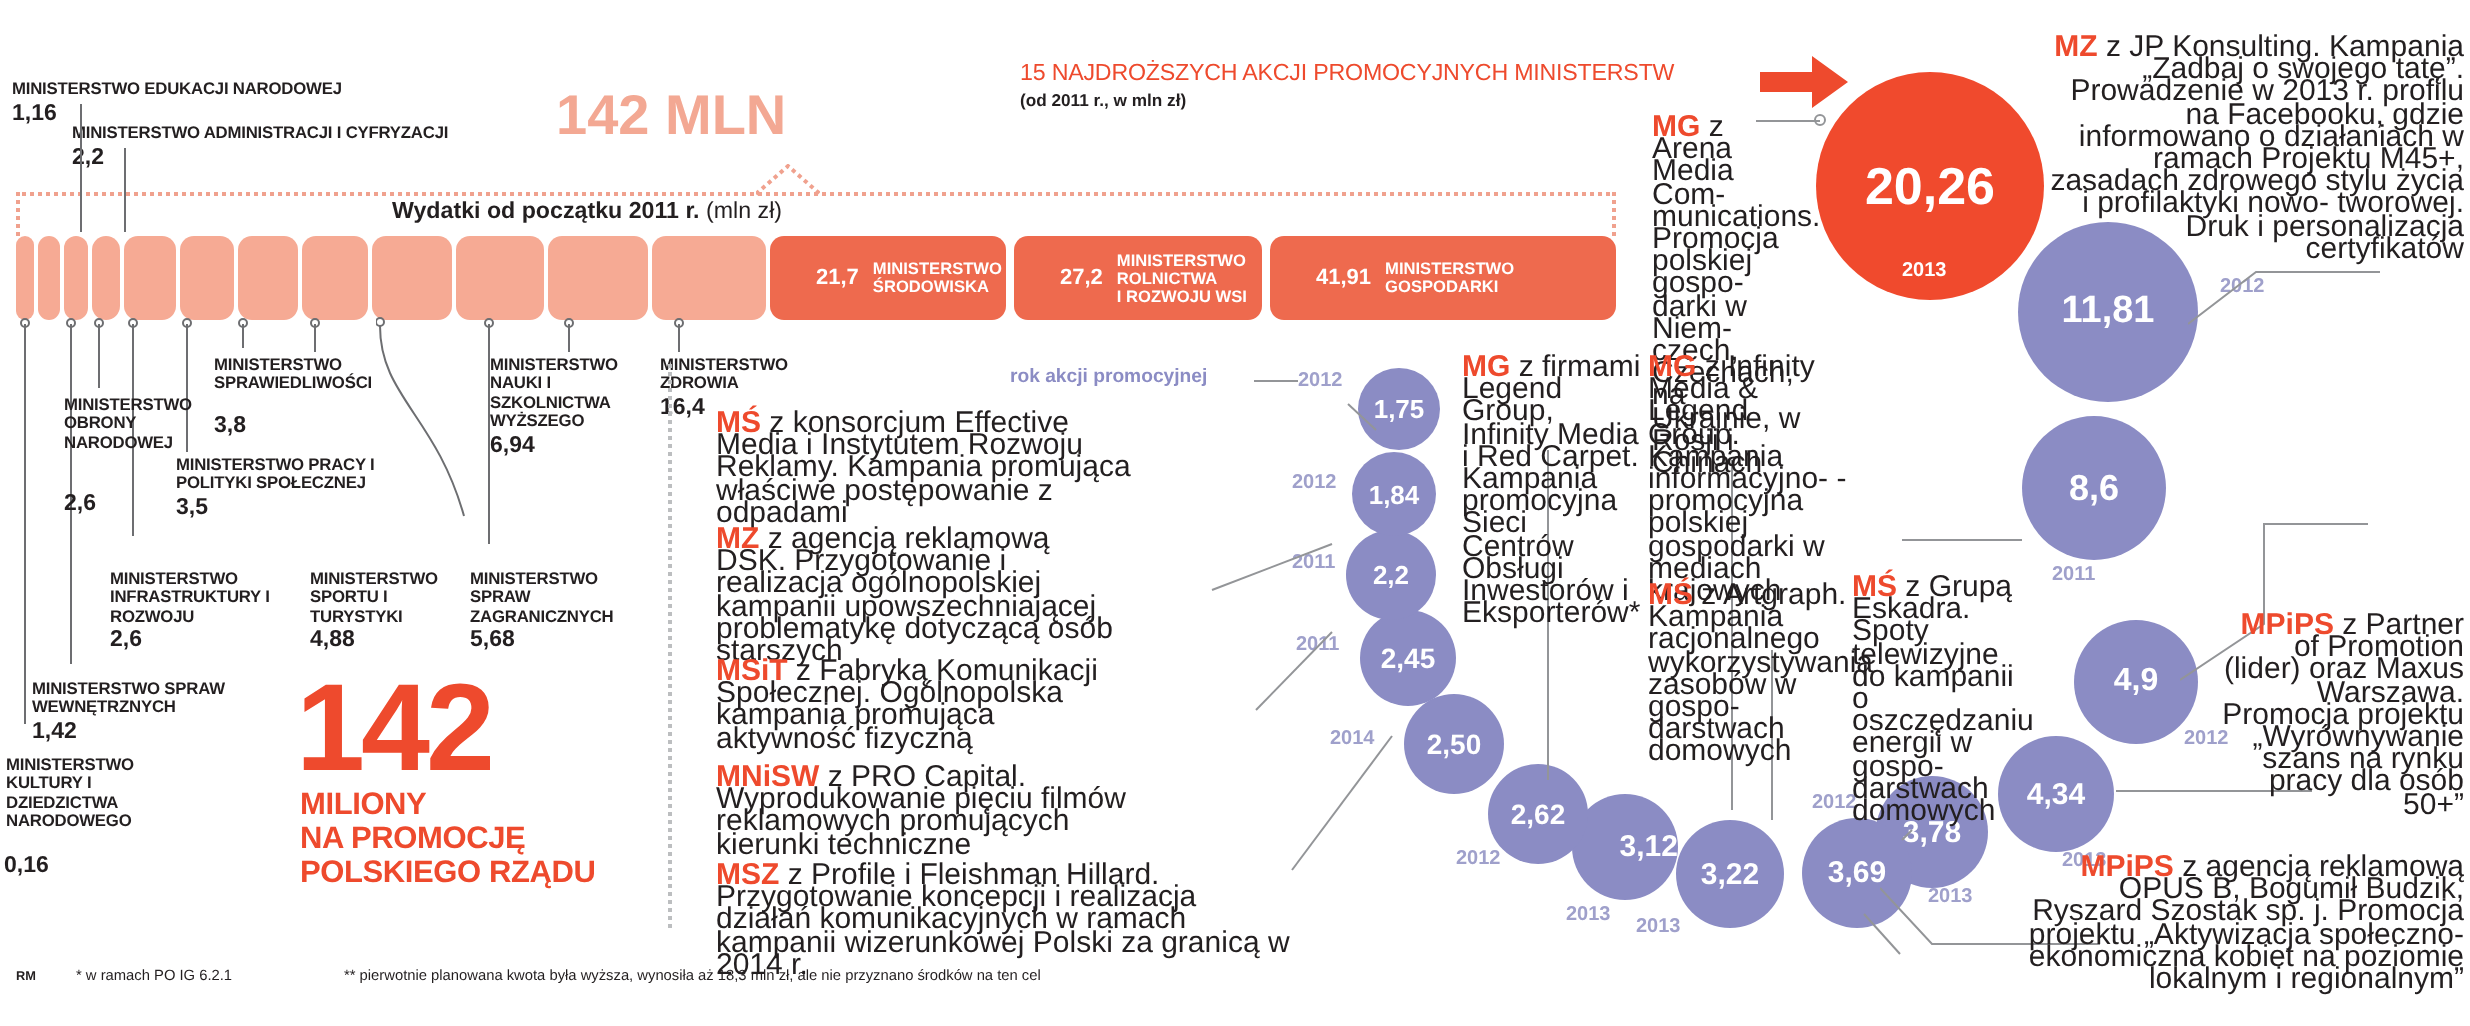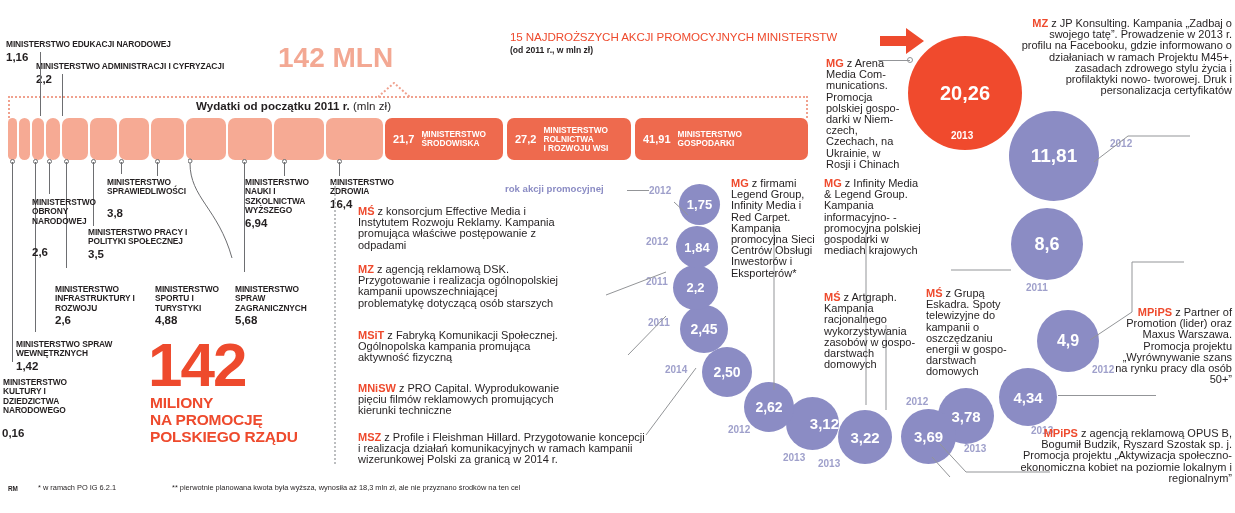--- a/index.html
+++ b/index.html
@@ -45,42 +45,42 @@
   .dotvert{position:absolute;border-left:2px dotted #f0a18e;}
 
   
   #bars{position:absolute;left:8px;top:118px;height:42px;}
   .bar{
     position:absolute;top:0;height:42px;border-radius:7px;
     background:#f6aa94;
   }
   .bar.dark{background:#ee6a4e;display:flex;align-items:center;}
   .bar.dark .bv{
-    font-weight:bold;font-size:11px;color:#fff;margin-left:8px;white-space:nowrap;
+    font-weight:bold;font-size:11px;color:#fff;margin-left:23px;white-space:nowrap;
   }
   .bar.dark .bn{
     font-weight:bold;font-size:8.3px;line-height:9px;color:#fff;
     margin-left:7px;text-transform:uppercase;
   }
 
   
   .lead{position:absolute;border-left:1px solid #6d6e71;}
   .leaddot{position:absolute;width:3px;height:3px;border-radius:50%;
     border:1px solid #6d6e71;background:#fff;}
 
   
   #m142{font-weight:bold;font-size:62px;line-height:54px;color:#ee4a2d;letter-spacing:-2px;}
   #m142sub{font-weight:bold;font-size:15.5px;line-height:17px;color:#ee4a2d;letter-spacing:-0.2px;}
 
   
   #sep{position:absolute;border-left:2px dotted #bcbec0;}
 
   
   .desc{
-    font-size:11px;line-height:11.2px;color:#231f20;
+    font-size:15px;line-height:11.2px;color:#231f20;
   }
   .desc b{color:#ee4a2d;font-weight:bold;}
   .desc.r{text-align:right;}
 
   
   .bub{
     position:absolute;border-radius:50%;background:#8b8cc4;
     display:flex;align-items:center;justify-content:center;
     color:#fff;font-weight:bold;
   }
@@ -263,21 +263,21 @@
   <div class="abs desc" style="left:358px;top:383px;width:210px;">
     <b>MNiSW</b><span> z PRO Capital. Wyprodukowanie pięciu filmów reklamowych promujących kierunki techniczne</span>
   </div>
   <div class="abs desc" style="left:358px;top:432px;width:290px;">
     <b>MSZ</b><span> z Profile i Fleishman Hillard. Przygotowanie koncepcji i realizacja działań komunikacyjnych w ramach kampanii wizerunkowej Polski za granicą w 2014 r.</span>
   </div>
 
   <div id="roklab" style="left:505px;top:183px;">rok akcji promocyjnej</div>
   <div class="conn2" style="left:627px;top:190px;width:22px;"></div>
 
-  <div class="bub big" style="left:908px;top:36px;width:114px;height:114px;font-size:20px;">
+  <div class="bub big" style="left:908px;top:36px;width:114px;height:114px;font-size:26px;">
     <span>20,26</span>
   </div>
   <div class="yr onred" style="left:951px;top:130px;">2013</div>
 
   <div class="bub" style="left:1009px;top:111px;width:90px;height:90px;font-size:19px;">
     <span>11,81</span>
   </div>
   <div class="yr" style="left:1110px;top:138px;">2012</div>
 
   <div class="bub" style="left:1011px;top:208px;width:72px;height:72px;font-size:18px;">

